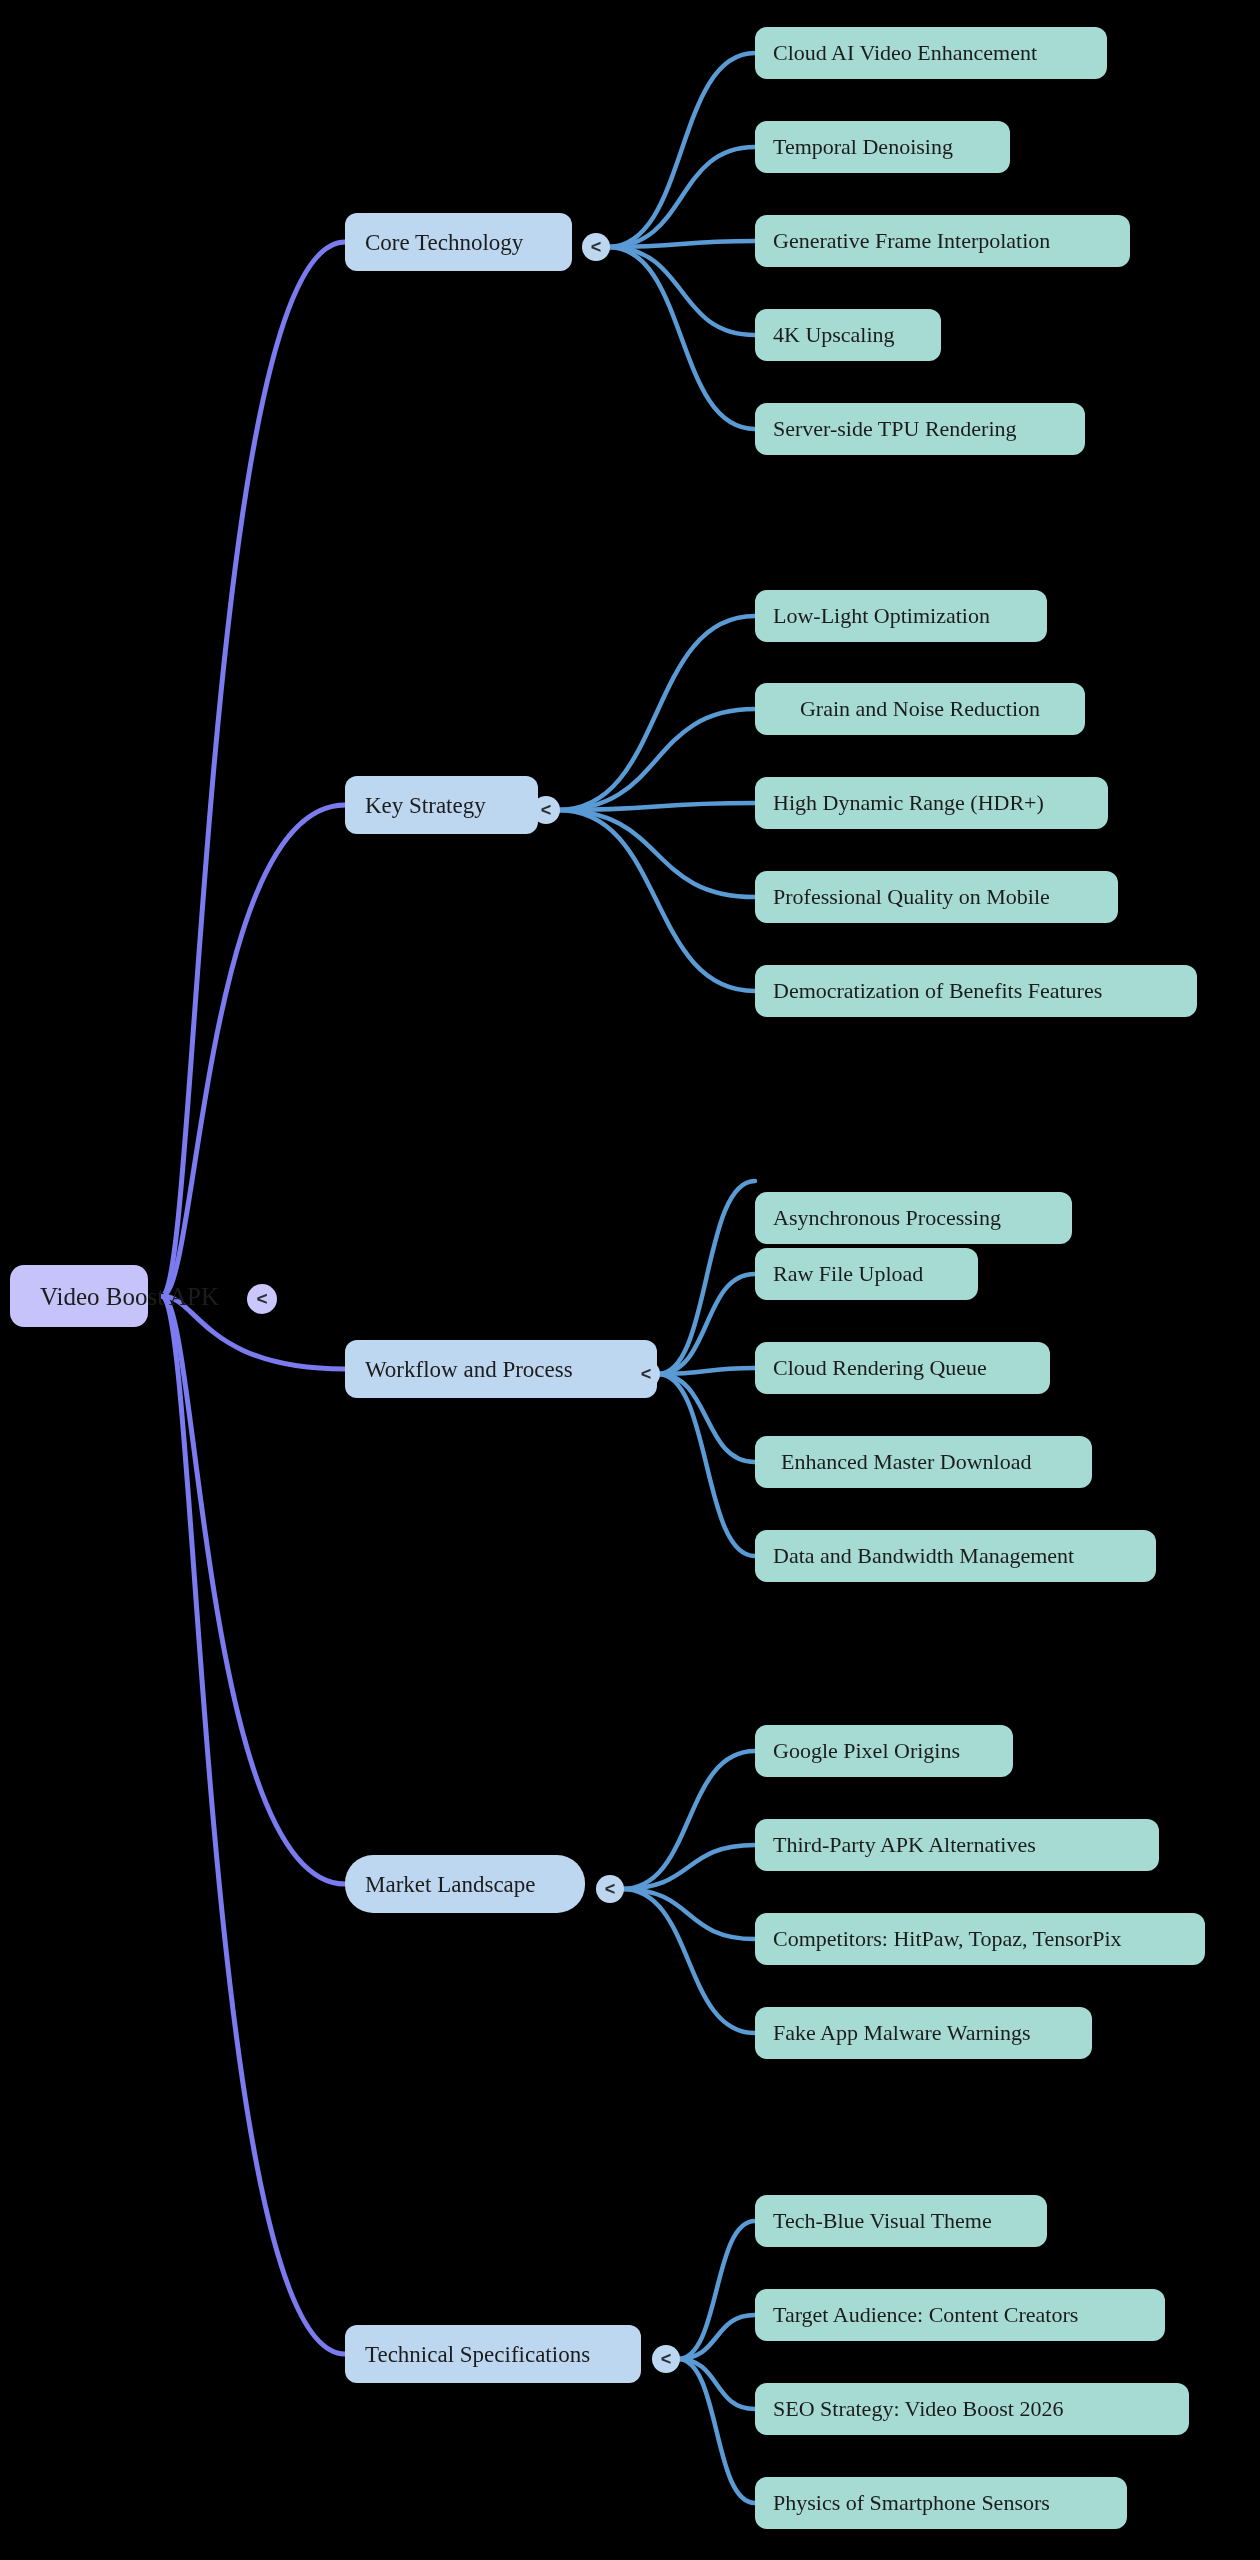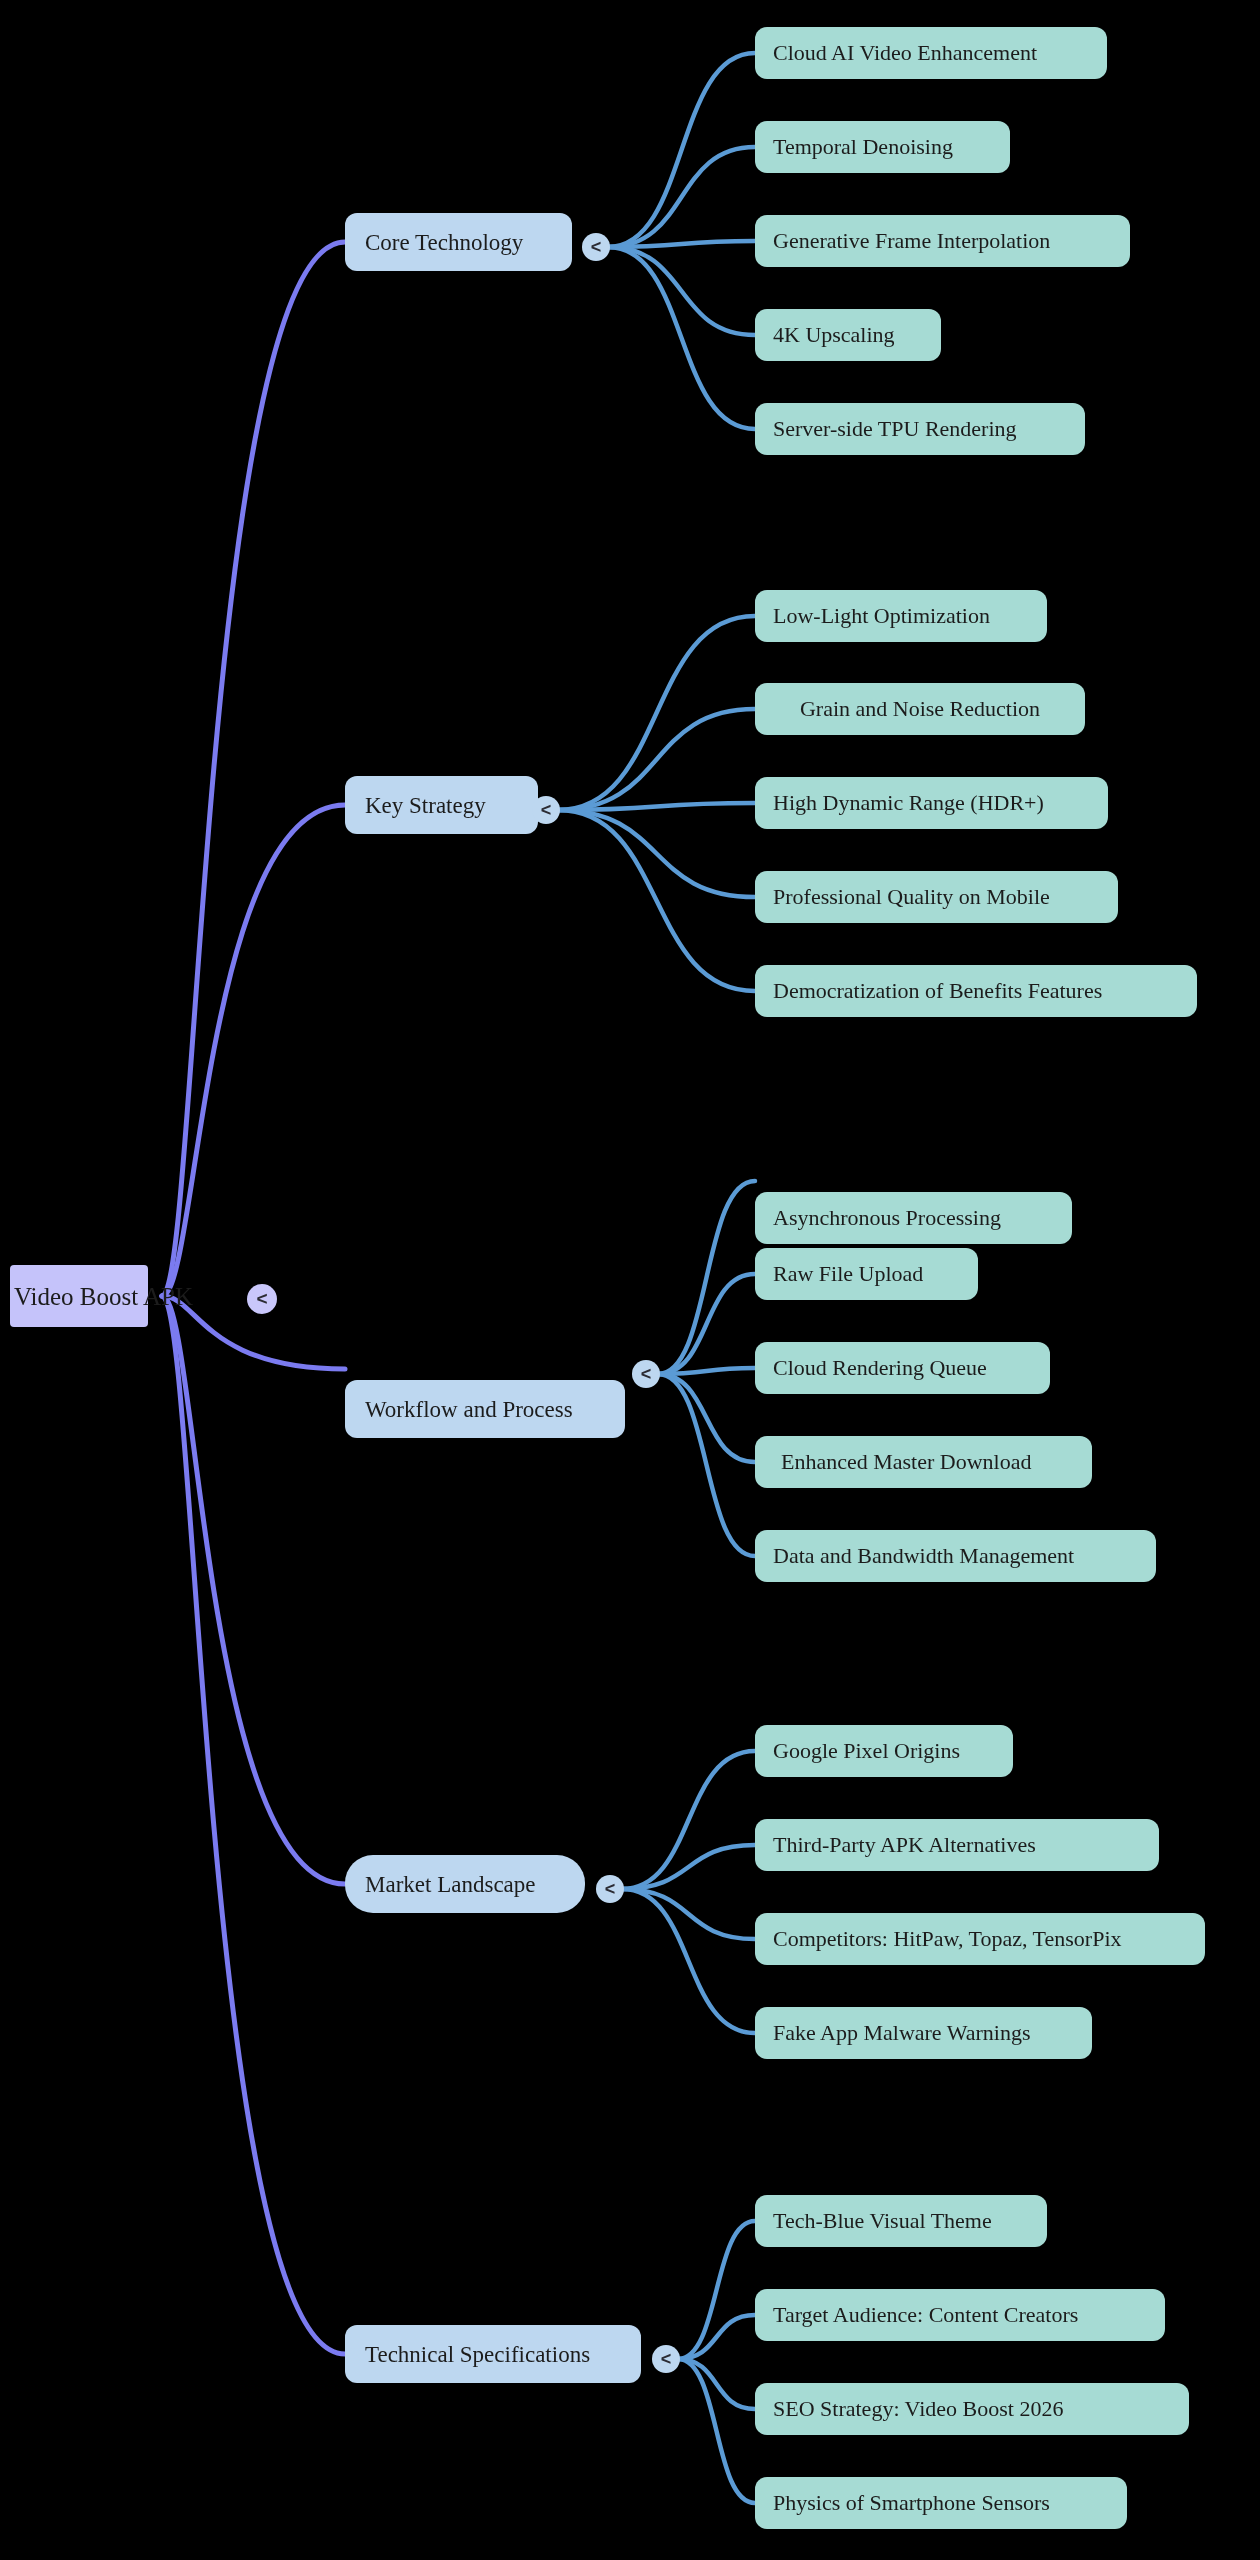--- a/index.html
+++ b/index.html
@@ -31,22 +31,22 @@
     border-radius: 12px;
     color: #1c1c1c;
     white-space: nowrap;
     line-height: 1;
   }
   .node-label {
     display: block;
   }
   .node-root {
     background: #c5c3fa;
-    border-radius: 4px;
-    padding: 0 4px;
+    border-radius: 14px;
+    padding: 0 30px;
     font-size: 25px;
     height: 62px;
   }
   .node-branch {
     background: #bdd7f0;
     padding: 0 20px;
     font-size: 23px;
     height: 58px;
   }
   .node-leaf {
@@ -155,21 +155,21 @@
       </div>
       <div class="node node-leaf" style="left: 755px; top: 777px; width: 353px; height: 52px;">
         <span class="node-label">High Dynamic Range (HDR+)</span>
       </div>
       <div class="node node-leaf" style="left: 755px; top: 871px; width: 363px; height: 52px;">
         <span class="node-label">Professional Quality on Mobile</span>
       </div>
       <div class="node node-leaf" style="left: 755px; top: 965px; width: 442px; height: 52px;">
         <span class="node-label">Democratization of Benefits Features</span>
       </div>
-      <div class="node node-branch" style="left: 345px; top: 1340px; width: 280px; height: 58px; margin-top: 40px;">
+      <div class="node node-branch" style="left: 345px; top: 1340px; width: 312px; height: 58px;">
         <span class="node-label">Workflow and Process</span>
       </div>
       <div class="toggle toggle-branch" style="left: 632px; top: 1360px;">
         <span>&lt;</span>
       </div>
       <div class="node node-leaf" style="left: 755px; top: 1155px; width: 317px; height: 52px; margin-top: 37px;">
         <span class="node-label">Asynchronous Processing</span>
       </div>
       <div class="node node-leaf" style="left: 755px; top: 1248px; width: 223px; height: 52px;">
         <span class="node-label">Raw File Upload</span>

